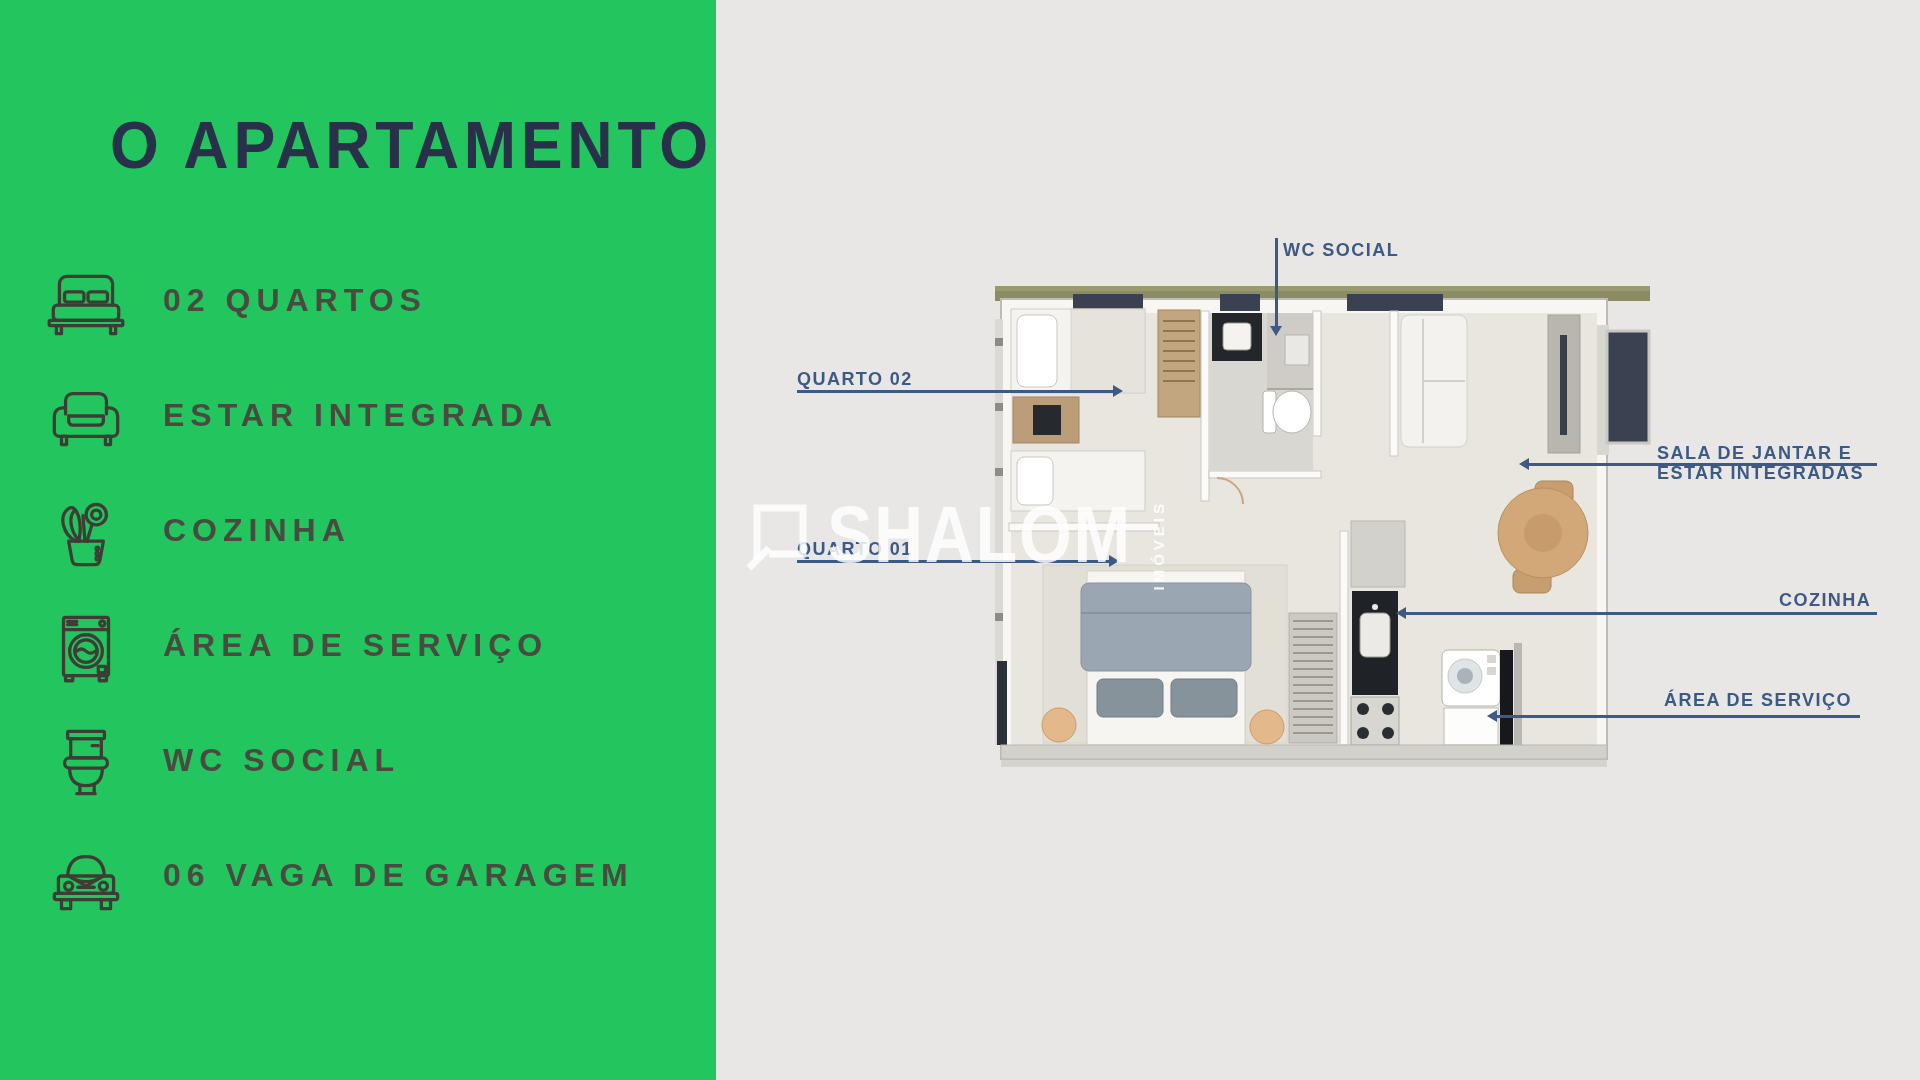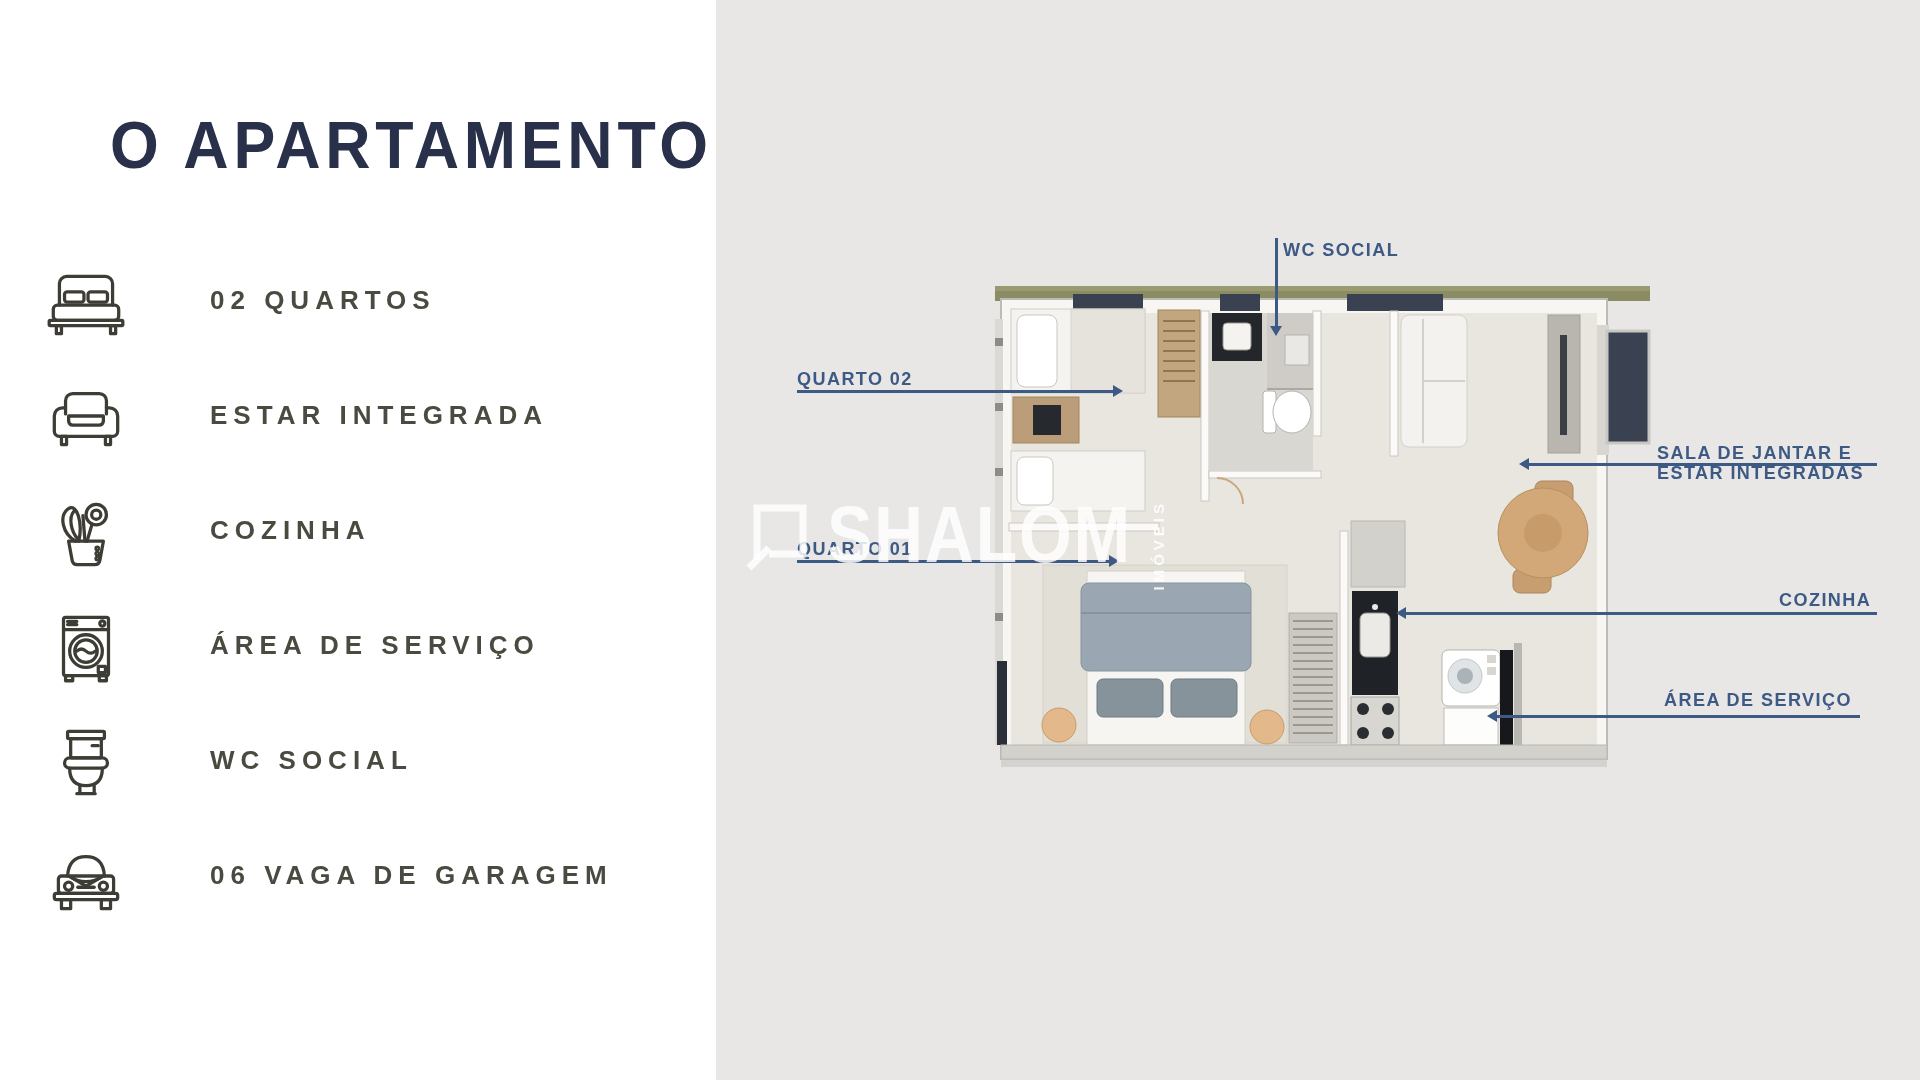--- a/index.html
+++ b/index.html
@@ -1,28 +1,28 @@
 <!DOCTYPE html>
 <html><head>
 <meta charset="utf-8">
 <style>
   html,body{margin:0;padding:0;background:#E8E7E6;}
   .stage{position:relative;width:1920px;height:1080px;overflow:hidden;
          font-family:"Liberation Sans",sans-serif;background:#E8E7E6;}
   
-  .sidebar{position:absolute;left:0;top:0;width:728px;height:1080px;background:#ffffff;}
+  .sidebar{position:absolute;left:0;top:0;width:728px;height:1080px;background:#22c55e;}
   .title{position:absolute;left:110px;top:112px;font-size:66px;font-weight:700;
          color:#28304A;letter-spacing:5px;white-space:nowrap;
          transform:scaleX(.95);transform-origin:left top;line-height:1;}
   .features{position:absolute;left:40px;top:243px;width:660px;}
   .feature-row{display:flex;align-items:center;height:115px;}
   .feature-icon{width:92px;height:92px;flex:0 0 92px;}
   .feature-icon svg{width:92px;height:92px;stroke:#3E3D35;fill:none;
                     stroke-width:3.2;stroke-linecap:round;stroke-linejoin:round;}
-  .feature-label{margin-left:78px;font-size:26px;font-weight:600;color:#4A4A40;
+  .feature-label{margin-left:31px;font-size:32px;font-weight:600;color:#4A4A40;
                  letter-spacing:6px;white-space:nowrap;}
   
   .plan-wrap{position:absolute;left:716px;top:0;width:1204px;height:1080px;background:#E8E7E6;}
   .plan-svg{position:absolute;left:995px;top:283px;width:665px;height:510px;}
   
   .plan-label{position:absolute;color:#3D5A85;font-weight:700;font-size:19px;
               letter-spacing:1.5px;white-space:nowrap;line-height:20px;
               transform:scaleX(.95);transform-origin:left top;}
   .lead-line{position:absolute;background:#3D5A85;}
   .arr{position:absolute;width:0;height:0;}

